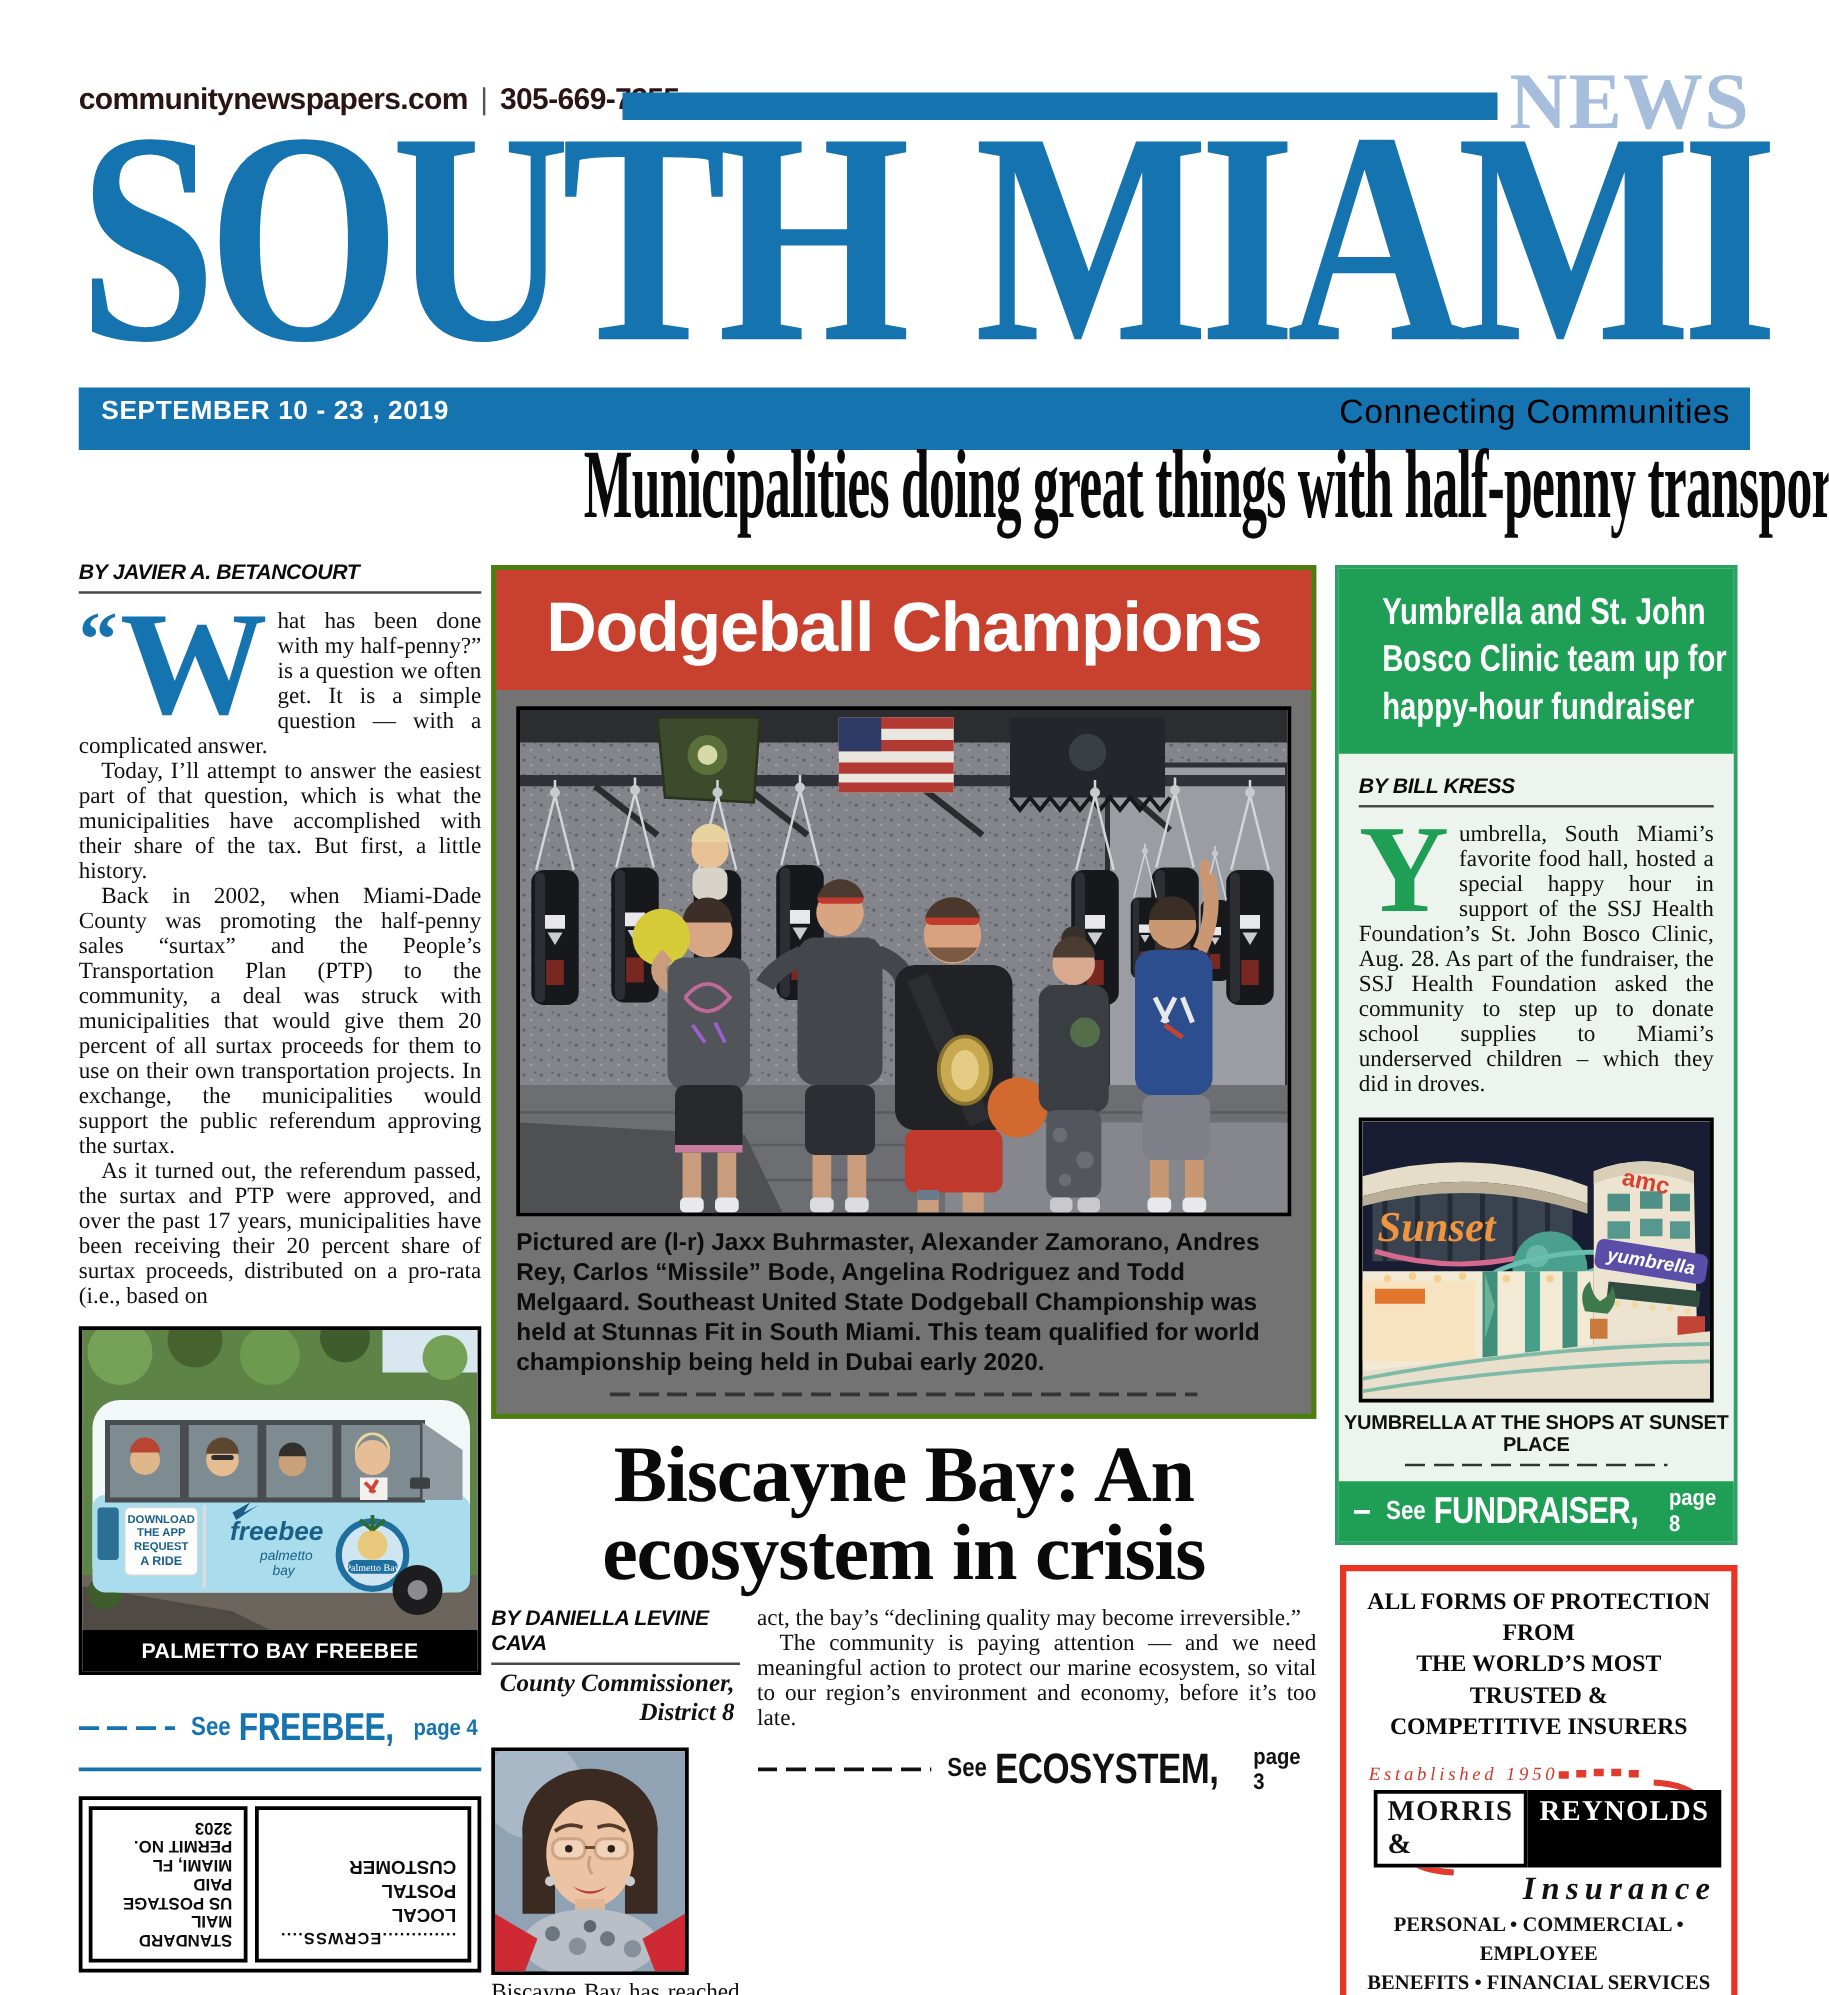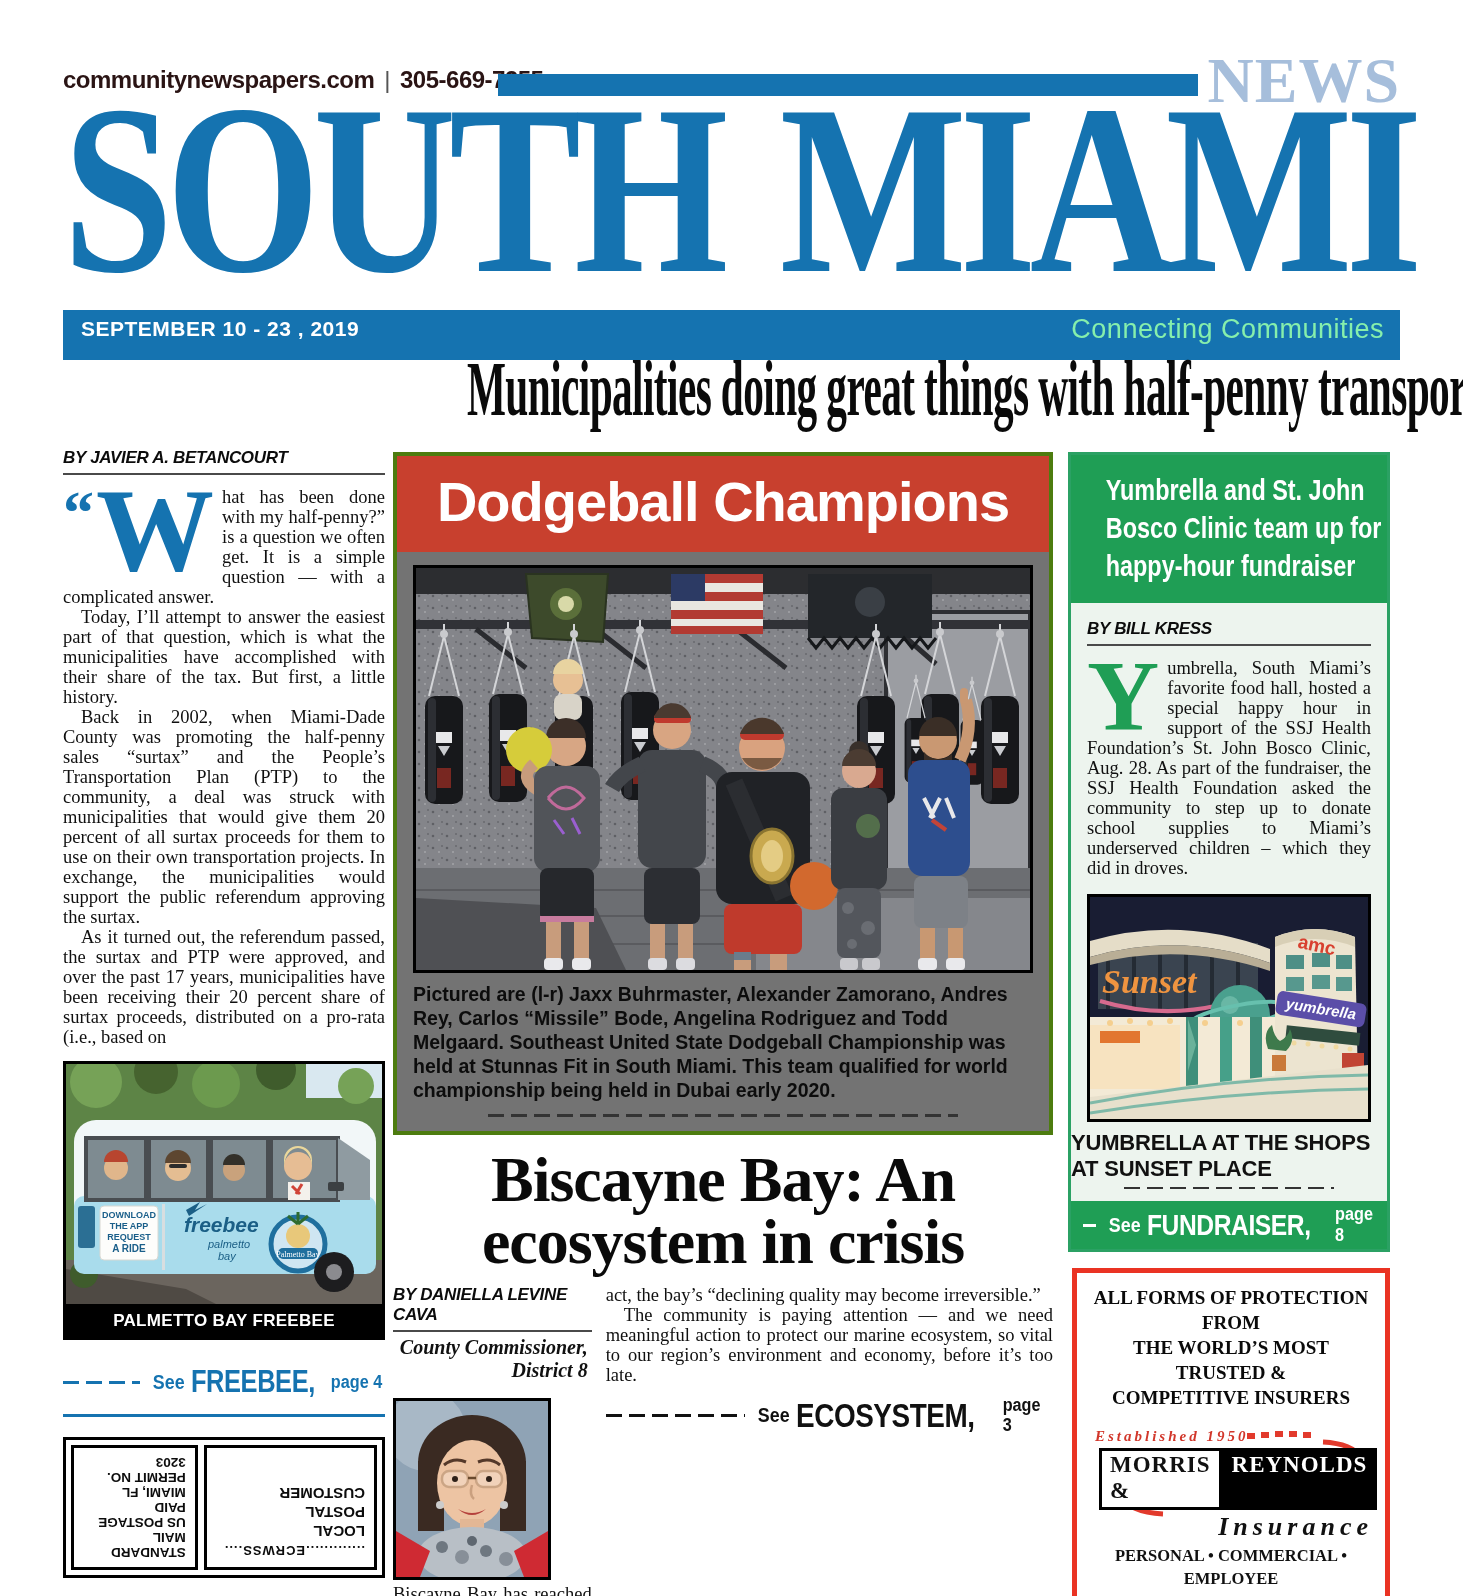--- a/index.html
+++ b/index.html
@@ -14,21 +14,21 @@
   .topbar-blue{position:absolute;left:498px;top:74px;width:700px;height:22px;background:#1573b0;}
   .news-label{position:absolute;left:1150px;top:44px;width:250px;text-align:right;
               font-family:"Liberation Serif",serif;font-weight:bold;font-size:64px;color:#a6bedb;letter-spacing:1px;}
   .masthead{position:absolute;left:63px;top:70px;width:1337px;height:232px;text-align:center;}
   .masthead span{display:inline-block;font-family:"Liberation Serif",serif;font-weight:bold;
                  color:#1573b0;font-size:198px;line-height:198px;letter-spacing:-7px;word-spacing:16px;
                  transform:scale(1.0,1.22);transform-origin:center top;white-space:nowrap;}
   .datebar{position:absolute;left:63px;top:310px;width:1337px;height:50px;background:#1573b0;}
   .datebar .date{position:absolute;left:18px;top:0;line-height:38px;color:#fff;
                  font-family:"Liberation Sans",sans-serif;font-weight:bold;font-size:21px;letter-spacing:0.5px;}
-  .datebar .tagline{position:absolute;right:16px;top:0;line-height:38px;color:#86efac;
+  .datebar .tagline{position:absolute;right:16px;top:0;line-height:38px;color:#000000;
                     font-family:"Liberation Sans",sans-serif;font-size:27px;letter-spacing:0.5px;}
 
   
   .mainhead{position:absolute;left:63px;top:344px;width:1337px;text-align:center;}
   .mainhead span{display:inline-block;font-family:"Liberation Serif",serif;font-weight:bold;
                  font-size:70px;line-height:80px;white-space:nowrap;letter-spacing:-1px;
                  transform:scale(0.59,1.12);transform-origin:center top;color:#0a0a0a;}
 
   
   .byline{font-family:"Liberation Sans",sans-serif;font-style:italic;font-weight:bold;
@@ -91,32 +91,32 @@
   
   .colR{position:absolute;left:1068px;top:452px;width:322px;}
   .fund-box{border:3px solid #2ba164;background:#edf4ee;}
   .fund-head{background:#1f9e55;color:#fff;text-align:center;padding:16px 0 18px;}
   .fund-head div{font-family:"Liberation Sans",sans-serif;font-weight:bold;font-size:30px;
                  line-height:38px;white-space:nowrap;transform:scaleX(0.78);transform-origin:center;}
   .fund-byline{margin:16px 16px 0;}
   .fund-body{margin:12px 16px 0;}
   .dc-green{float:left;font-size:100px;line-height:76px;color:#1f9e55;font-weight:bold;margin-right:8px;}
   .fund-photo{margin:16px 16px 8px;}
-  .fund-caption{font-family:"Liberation Sans",sans-serif;font-weight:bold;
-                font-size:22px;letter-spacing:-0.2px;}
+  .fund-caption{text-align:center;font-family:"Liberation Sans",sans-serif;font-weight:bold;
+                font-size:16px;letter-spacing:-0.2px;}
   .fund-divider{margin:5px auto 12px;width:210px;--c:#333;height:2px;}
   .fund-footer{background:#1f9e55;height:48px;display:flex;align-items:center;padding:0 12px;color:#fff;}
   .fund-footer .jump-dash{width:88px;--c:#fff;}
   .fund-footer .jump-slug{font-size:30px;}
 
   .ad{margin:16px 0 0 4px;width:288px;border:5px solid #ea3323;background:#fff;
       padding:12px 10px 14px;text-align:center;}
   .ad-head{font-weight:bold;font-size:19px;line-height:25px;color:#0a0a0a;}
   .ad-logo{position:relative;margin-top:18px;height:104px;text-align:left;}
-  .ad-est{font-style:italic;font-weight:bold;color:#d2372b;font-size:15px;letter-spacing:3px;margin-left:8px;}
+  .ad-est{font-style:italic;font-weight:normal;color:#d2372b;font-size:15px;letter-spacing:3px;margin-left:8px;}
   .ad-boxes{display:flex;margin-top:3px;position:relative;z-index:2;padding-left:12px;}
   .ad-morris{border:3px solid #000;background:#fff;font-weight:bold;font-size:23px;
              padding:1px 8px 3px;letter-spacing:1px;}
   .ad-reynolds{background:#000;color:#fff;font-weight:bold;font-size:23px;padding:4px 10px 3px;letter-spacing:1px;}
   .ad-insurance{text-align:right;font-weight:bold;font-size:26px;letter-spacing:5px;margin:2px 2px 0 0;position:relative;z-index:2;font-style:italic;}
   .ad-swoosh{position:absolute;left:0;top:-6px;z-index:1;}
   .ad-services{font-weight:bold;font-size:16.5px;line-height:23px;margin-top:12px;}
 </style>
 </head>
 <body>

